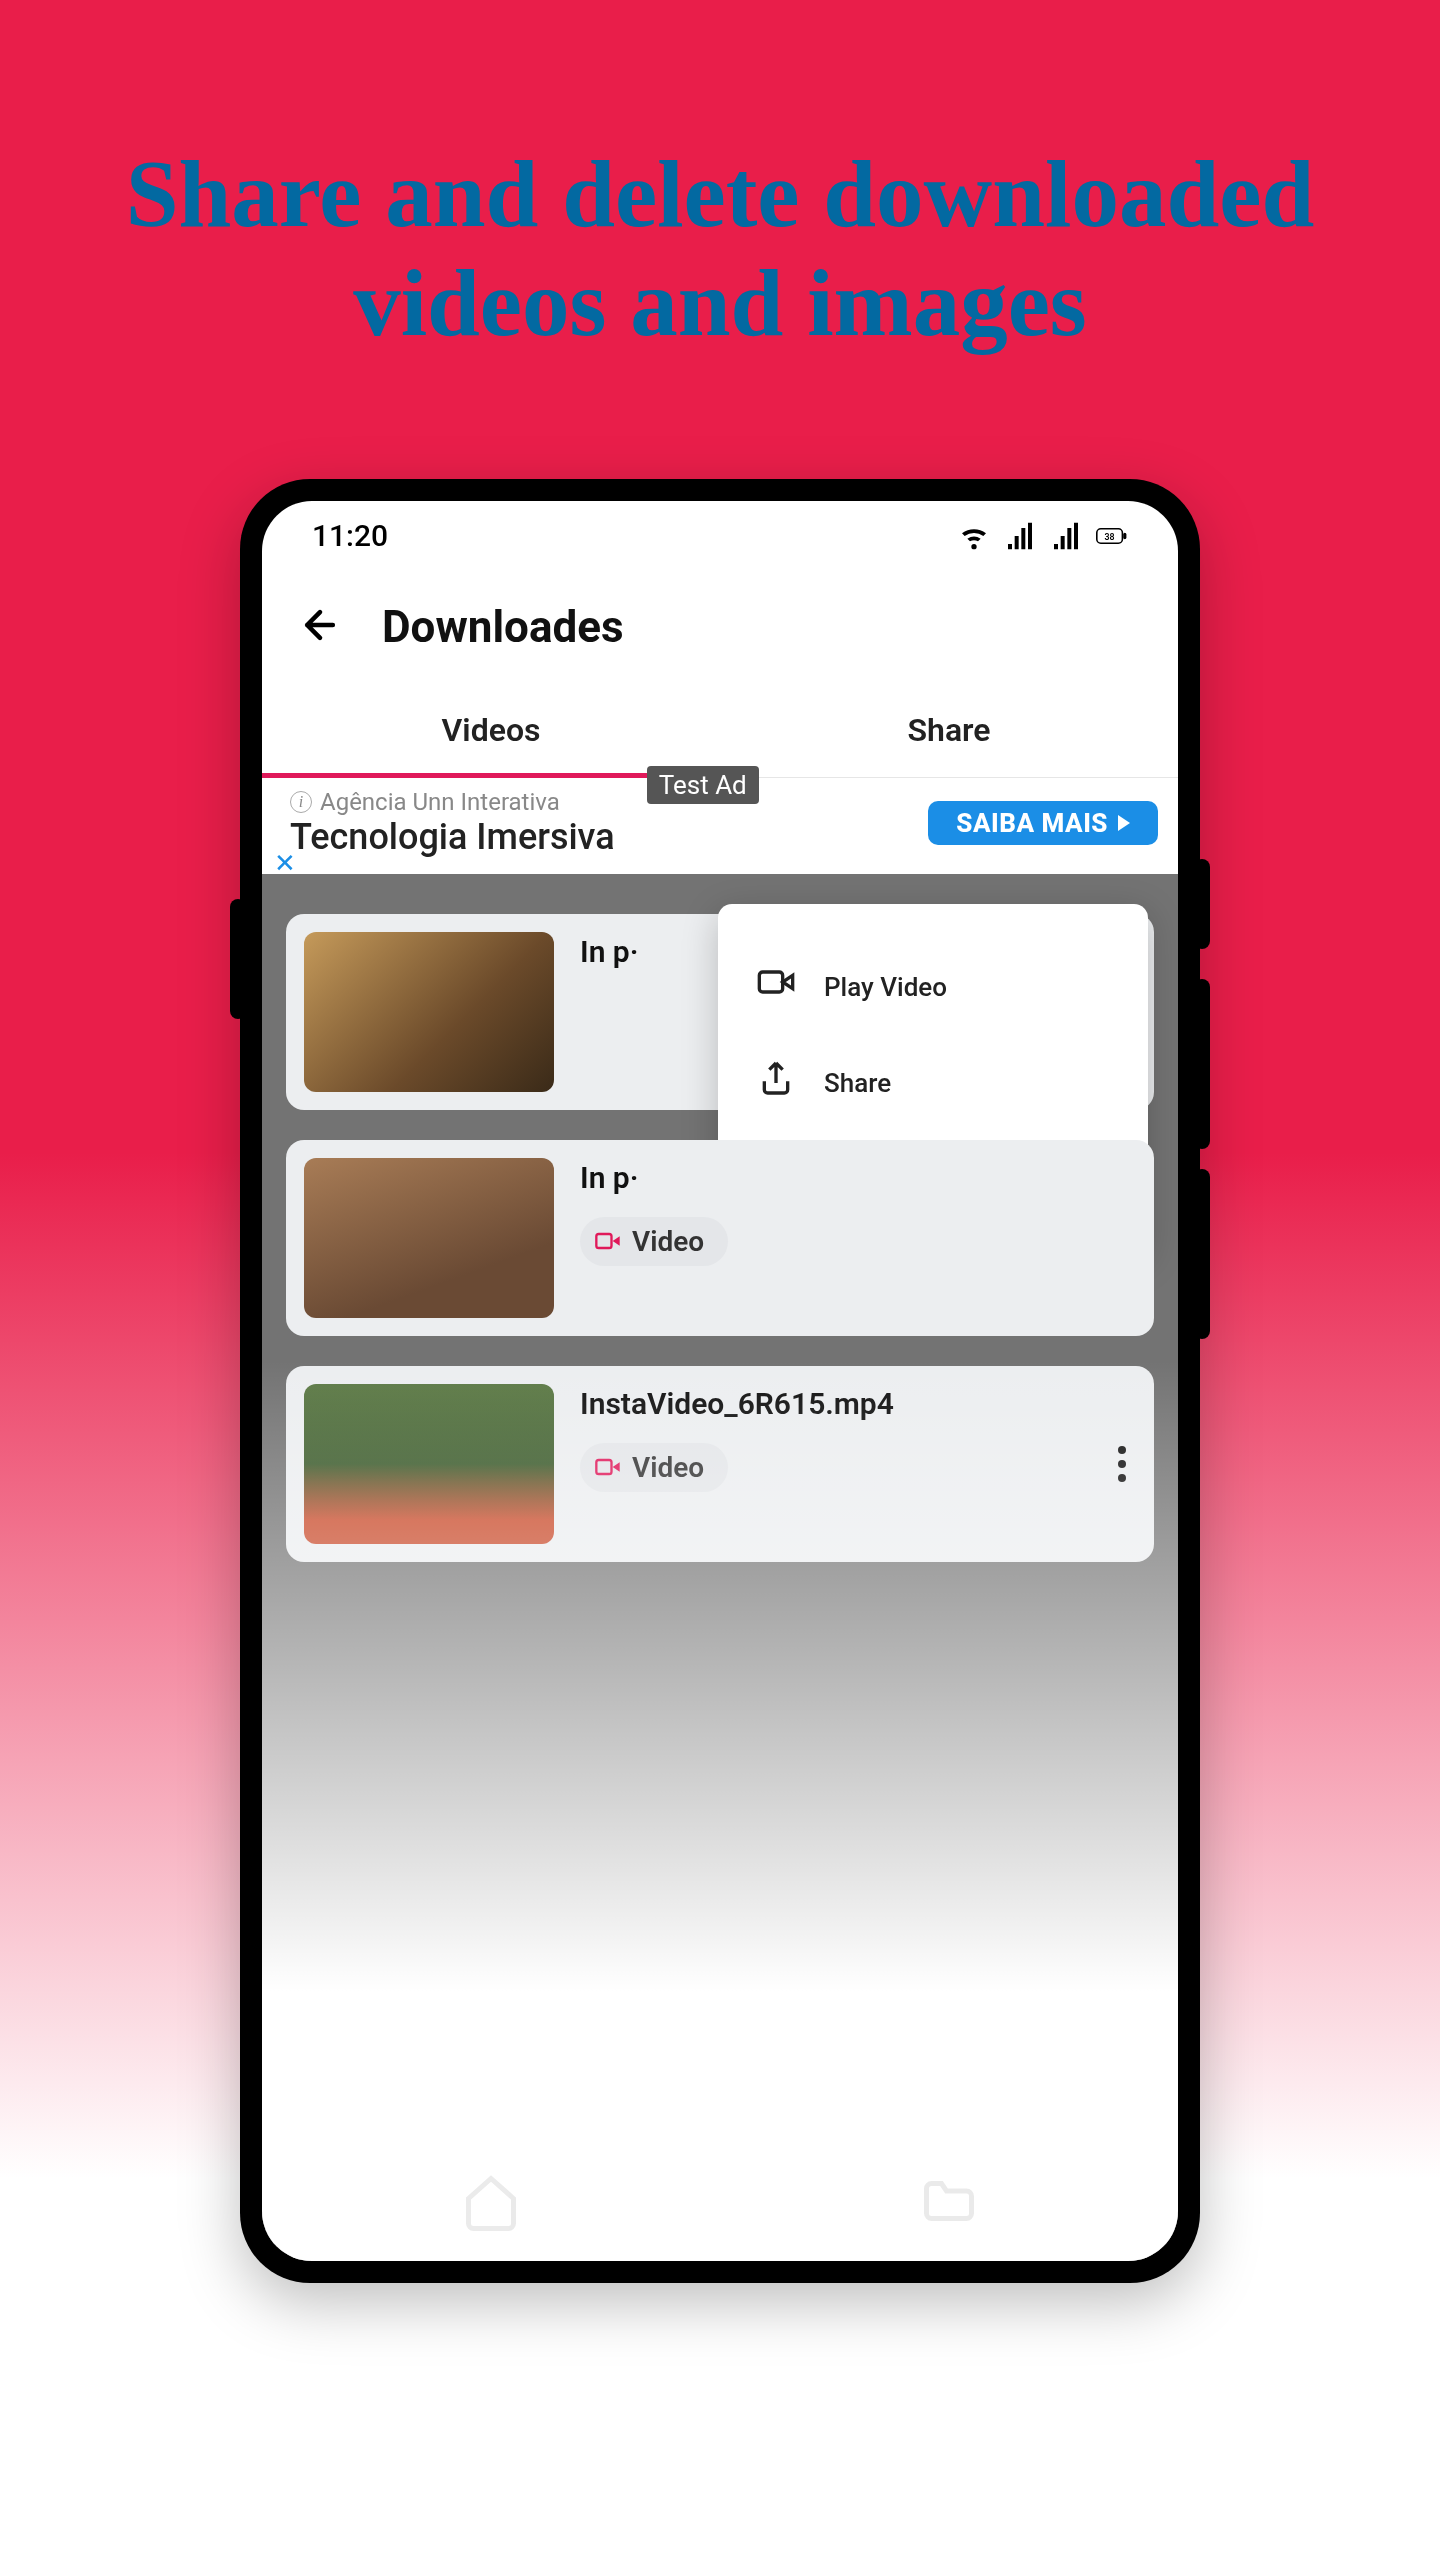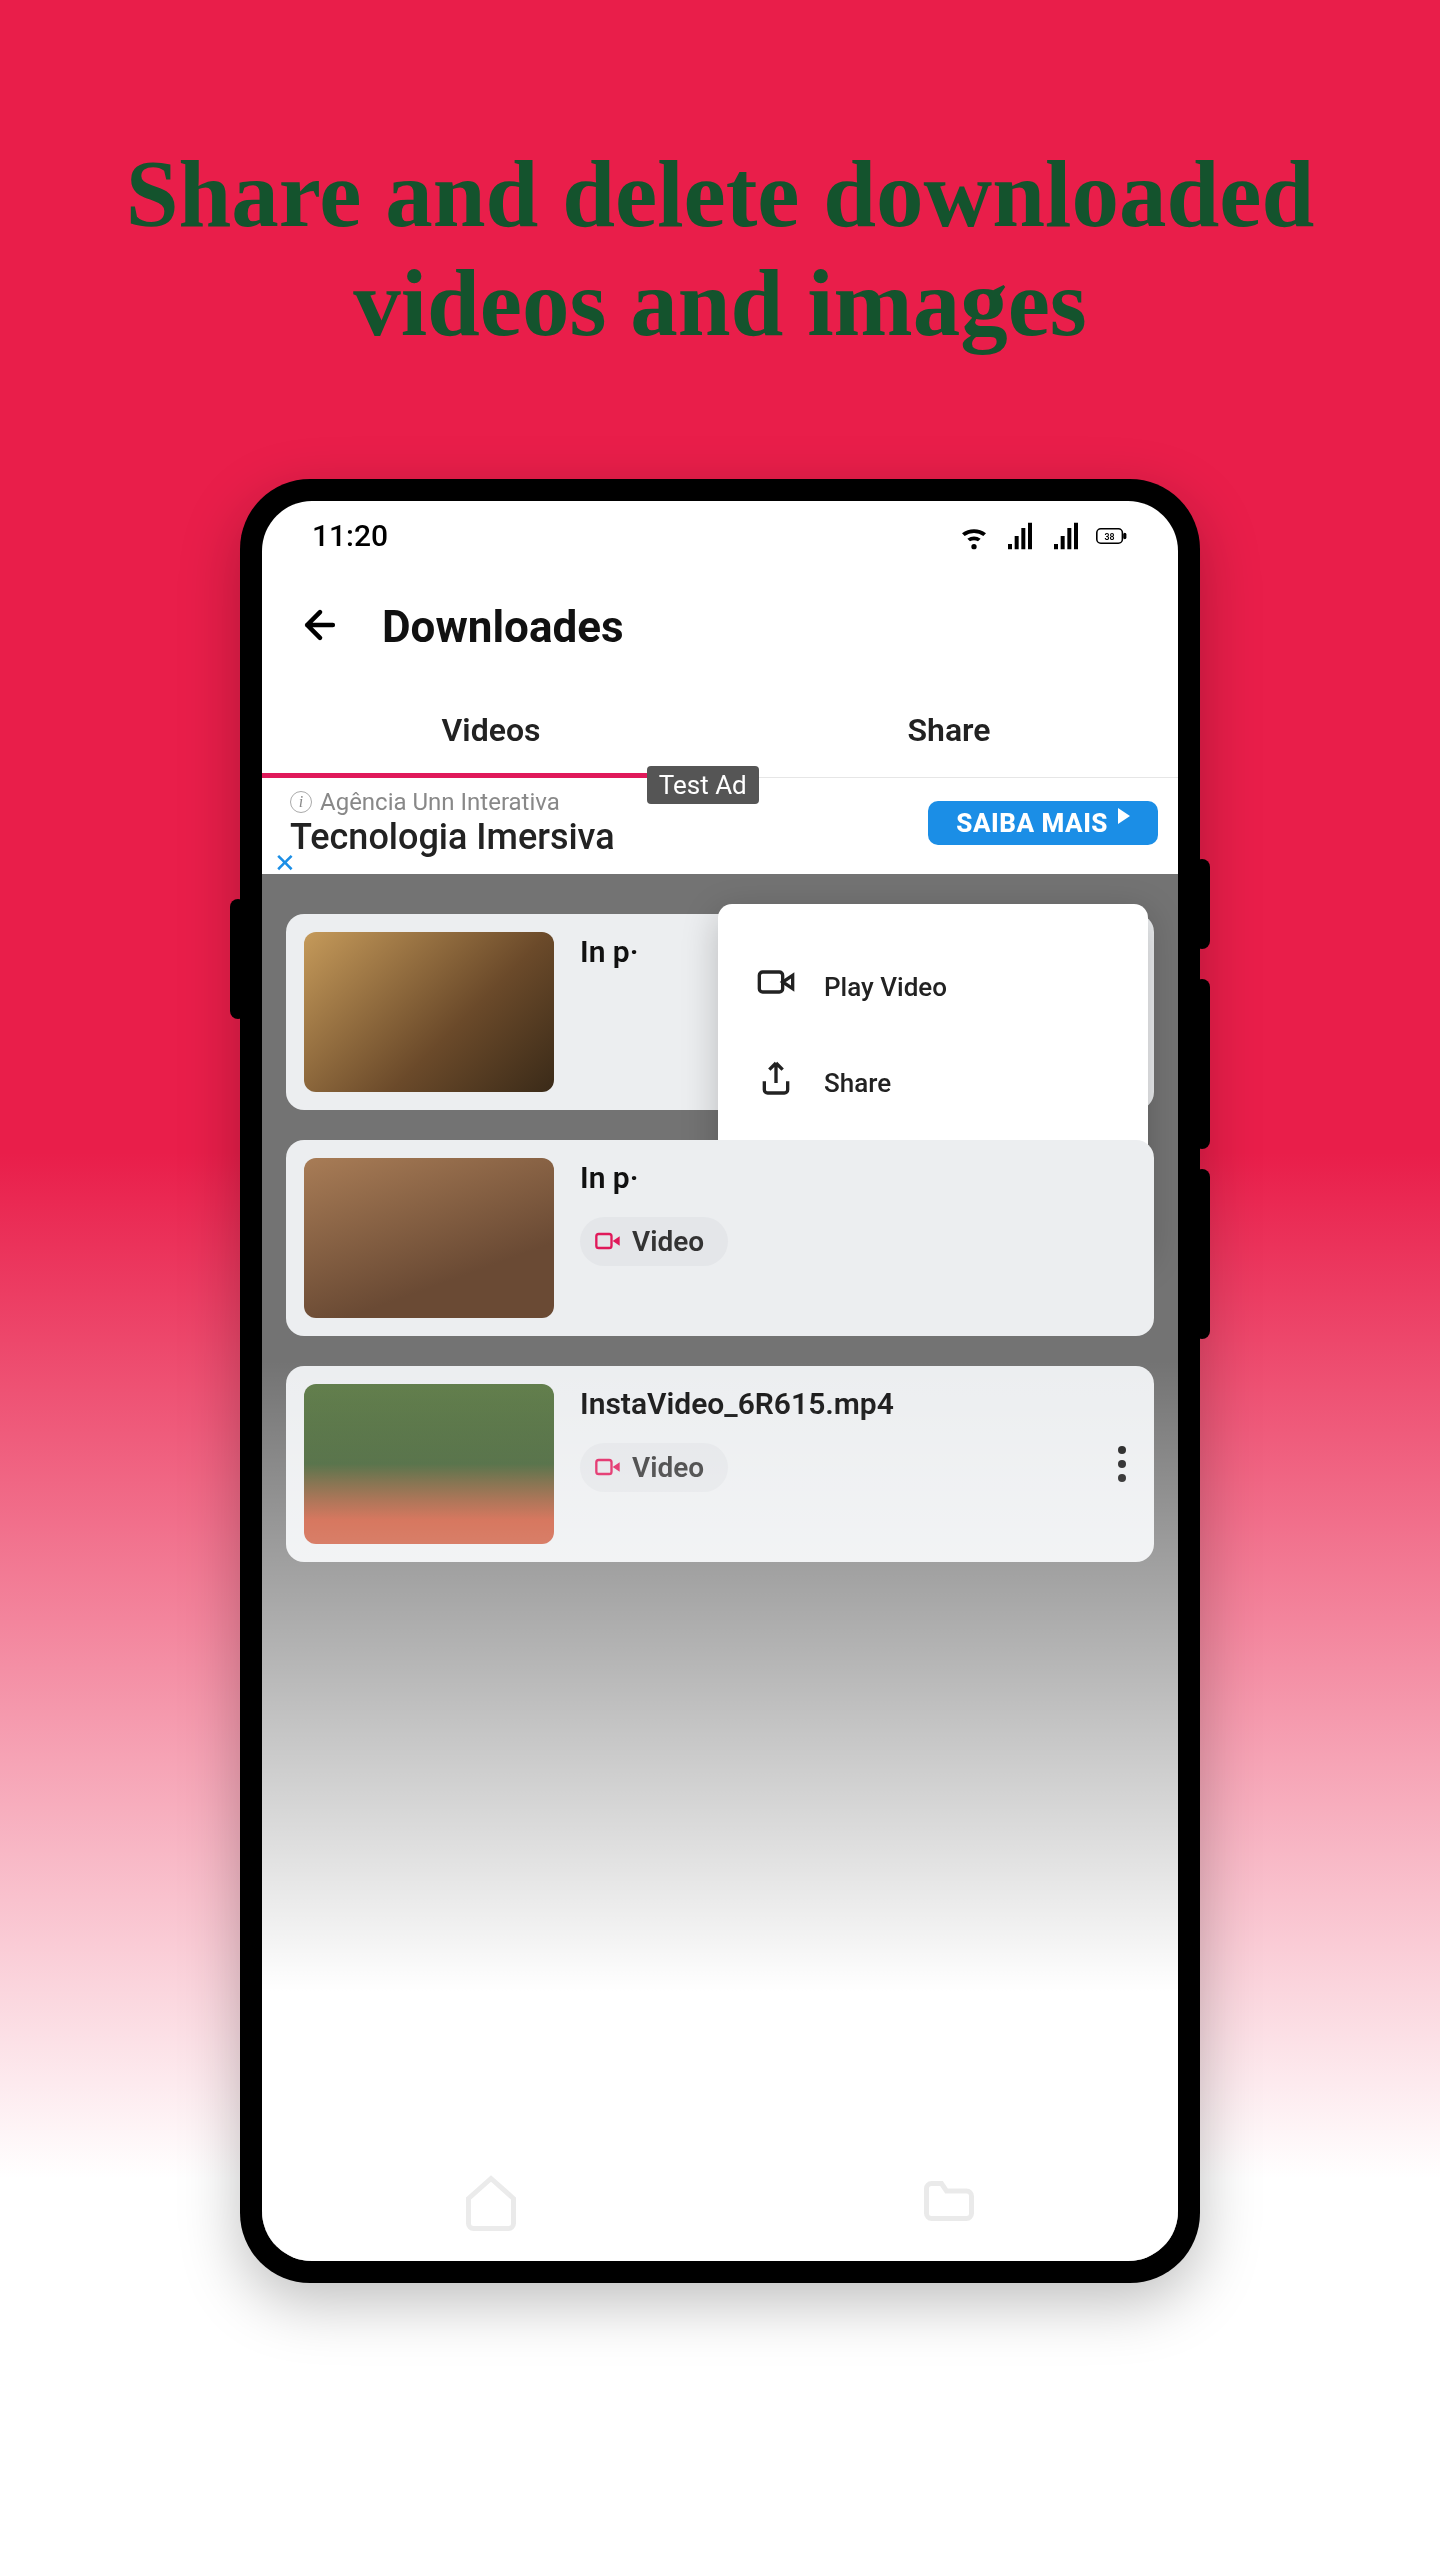--- a/index.html
+++ b/index.html
@@ -5,21 +5,21 @@
   * { box-sizing: border-box; margin: 0; padding: 0; }
   body {
     width: 1440px;
     height: 2563px;
     font-family: -apple-system, BlinkMacSystemFont, 'Segoe UI', Roboto, sans-serif;
     background: linear-gradient(to bottom, #e91e4a 0%, #e91e4a 45%, #ffffff 85%);
     overflow: hidden;
     position: relative;
   }
   .hero-title {
-    color: #14532d;
+    color: #0369a1;
     font-size: 95px;
     font-weight: 800;
     text-align: center;
     padding: 140px 80px 60px;
     line-height: 1.15;
     font-family: Georgia, 'Times New Roman', serif;
   }
 
   
   .phone {
@@ -128,21 +128,21 @@
     border-radius: 4px;
   }
   .ad-cta {
     background: #1b8ee6;
     color: #fff;
     font-weight: 800;
     font-size: 26px;
     padding: 7px 28px;
     border-radius: 10px;
     display: flex;
-    align-items: flex-start;
+    align-items: center;
     gap: 10px;
     letter-spacing: .5px;
   }
   .ad-cta .tri {
     width:0;height:0;border-left:12px solid #fff;border-top:8px solid transparent;border-bottom:8px solid transparent;
   }
 
   
   .list {
     flex: 1;

